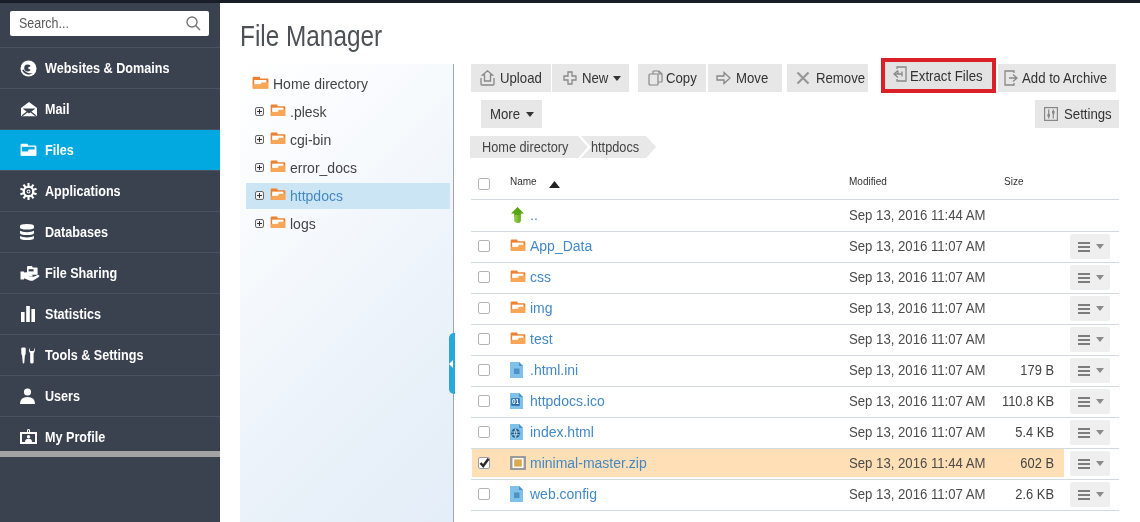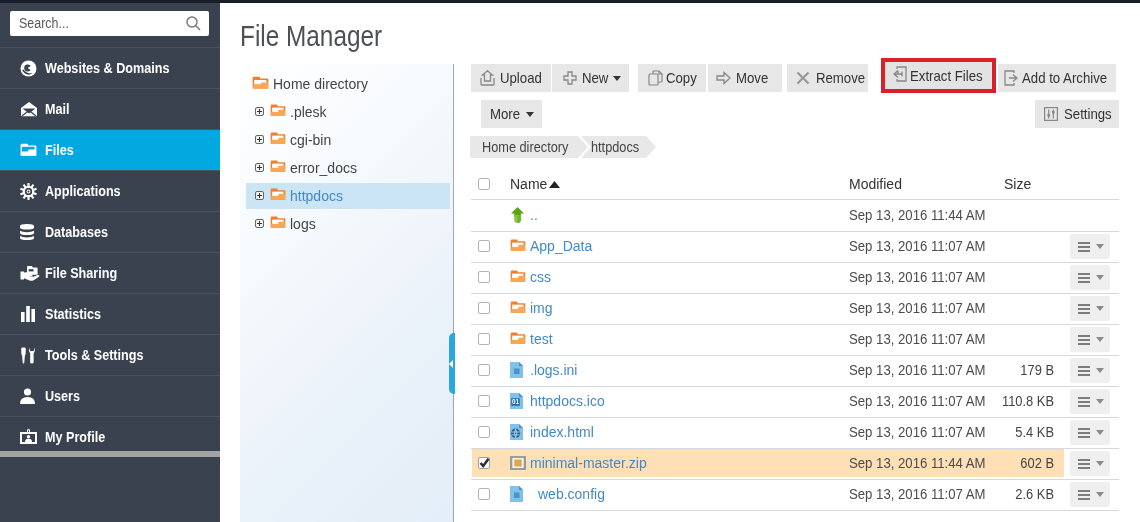--- a/index.html
+++ b/index.html
@@ -32,21 +32,21 @@
 #handle { position:absolute; left:209px; top:269px; width:6px; height:61px; background:#2aa7df; border-radius:5px 0 0 5px; }
 #handle::before { content:""; position:absolute; left:0px; top:27px; width:0; height:0;
   border-right:4px solid #fff; border-top:4px solid transparent; border-bottom:4px solid transparent; }
 .btn { position:absolute; height:28px; top:64px; background:#e7e7e7; color:#333; font-size:15px; }
 .btn span { position:absolute; top:5px; transform:scaleX(0.88); transform-origin:0 50%; }
 .btn svg.ic { position:absolute; }
 .caret { position:absolute; width:0; height:0; border-left:4.5px solid transparent; border-right:4.5px solid transparent; border-top:5px solid #333; top:12px; }
 #redbox { position:absolute; left:881px; top:58px; width:115px; height:35px; border:4.5px solid #dc2027; background:#e3e3e3; }
 #bc { position:absolute; left:470px; top:136px; height:22px; }
 .bctxt { position:absolute; top:139px; font-size:14px; color:#444; transform:scaleX(0.91); transform-origin:0 50%; }
-.hcell { position:absolute; font-size:14px; color:#333; }
+.hcell { position:absolute; font-size:10px; color:#333; }
 .link { color:#4389c5; }
 .cb { position:absolute; width:12px; height:12px; background:#fff; border:1px solid #b4b4b4; border-radius:2px; }
 #hline { position:absolute; left:471px; top:199px; width:648px; height:1px; background:#b7bec6; }
 .rline { position:absolute; left:471px; width:648px; height:1px; background:#d4d9df; }
 .row-el { position:absolute; font-size:14px; }
 .date { color:#4c4c4c; transform:scaleX(0.94); transform-origin:0 50%; }
 .size { color:#444; text-align:right; transform:scaleX(0.92); transform-origin:100% 50%; }
 .mbtn { position:absolute; left:1070px; width:40px; height:25px; background:#efefef; border-radius:2px; }
 .mbtn .bars { position:absolute; left:8px; top:8px; width:12px; height:13px; }
 .mbtn .bars i { display:block; height:2px; background:#7d7d7d; margin-bottom:2px; }
@@ -406,21 +406,21 @@
       </div>
       <div class="dn"></div>
     </div>
     <div class="rline" style="top:354.5px"></div>
     <i class="cb" style="left:478px; top:363.5px;"></i>
     <span class="row-el" style="left:510px; top:362px;"><svg width="13" height="16" viewBox="0 0 13 16">
         <path d="M0 0 L9 0 L13 4 L13 16 L0 16 Z" fill="#7fc1e9"></path>
         <path d="M9 0 L13 4 L9 4 Z" fill="#4d92c6"></path>
         <rect x="4" y="6.5" width="5.5" height="5.5" fill="#4d92c6"></rect>
       </svg></span>
-    <span class="row-el link" style="left:530px; top:362px;">.logs.ini</span>
+    <span class="row-el link" style="left:530px; top:362px;">.html.ini</span>
     <span class="row-el date" style="left:849px; top:362px;">Sep 13, 2016 11:07 AM</span>
     <span class="row-el size" style="left:954px; width:100px; top:362px;">179 B</span>
     <div class="mbtn" style="top:357.5px;">
       <div class="bars">
         <i></i>
         <i></i>
         <i></i>
       </div>
       <div class="dn"></div>
     </div>
@@ -489,21 +489,21 @@
       </div>
       <div class="dn"></div>
     </div>
     <div class="rline" style="top:478.5px"></div>
     <i class="cb" style="left:478px; top:487.5px;"></i>
     <span class="row-el" style="left:510px; top:486px;"><svg width="13" height="16" viewBox="0 0 13 16">
         <path d="M0 0 L9 0 L13 4 L13 16 L0 16 Z" fill="#7fc1e9"></path>
         <path d="M9 0 L13 4 L9 4 Z" fill="#4d92c6"></path>
         <rect x="4" y="6.5" width="5.5" height="5.5" fill="#4d92c6"></rect>
       </svg></span>
-    <span class="row-el link" style="left:530px; top:486px;margin-left:8px;">web.config</span>
+    <span class="row-el link" style="left:530px; top:486px;">web.config</span>
     <span class="row-el date" style="left:849px; top:486px;">Sep 13, 2016 11:07 AM</span>
     <span class="row-el size" style="left:954px; width:100px; top:486px;">2.6 KB</span>
     <div class="mbtn" style="top:481.5px;">
       <div class="bars">
         <i></i>
         <i></i>
         <i></i>
       </div>
       <div class="dn"></div>
     </div>

